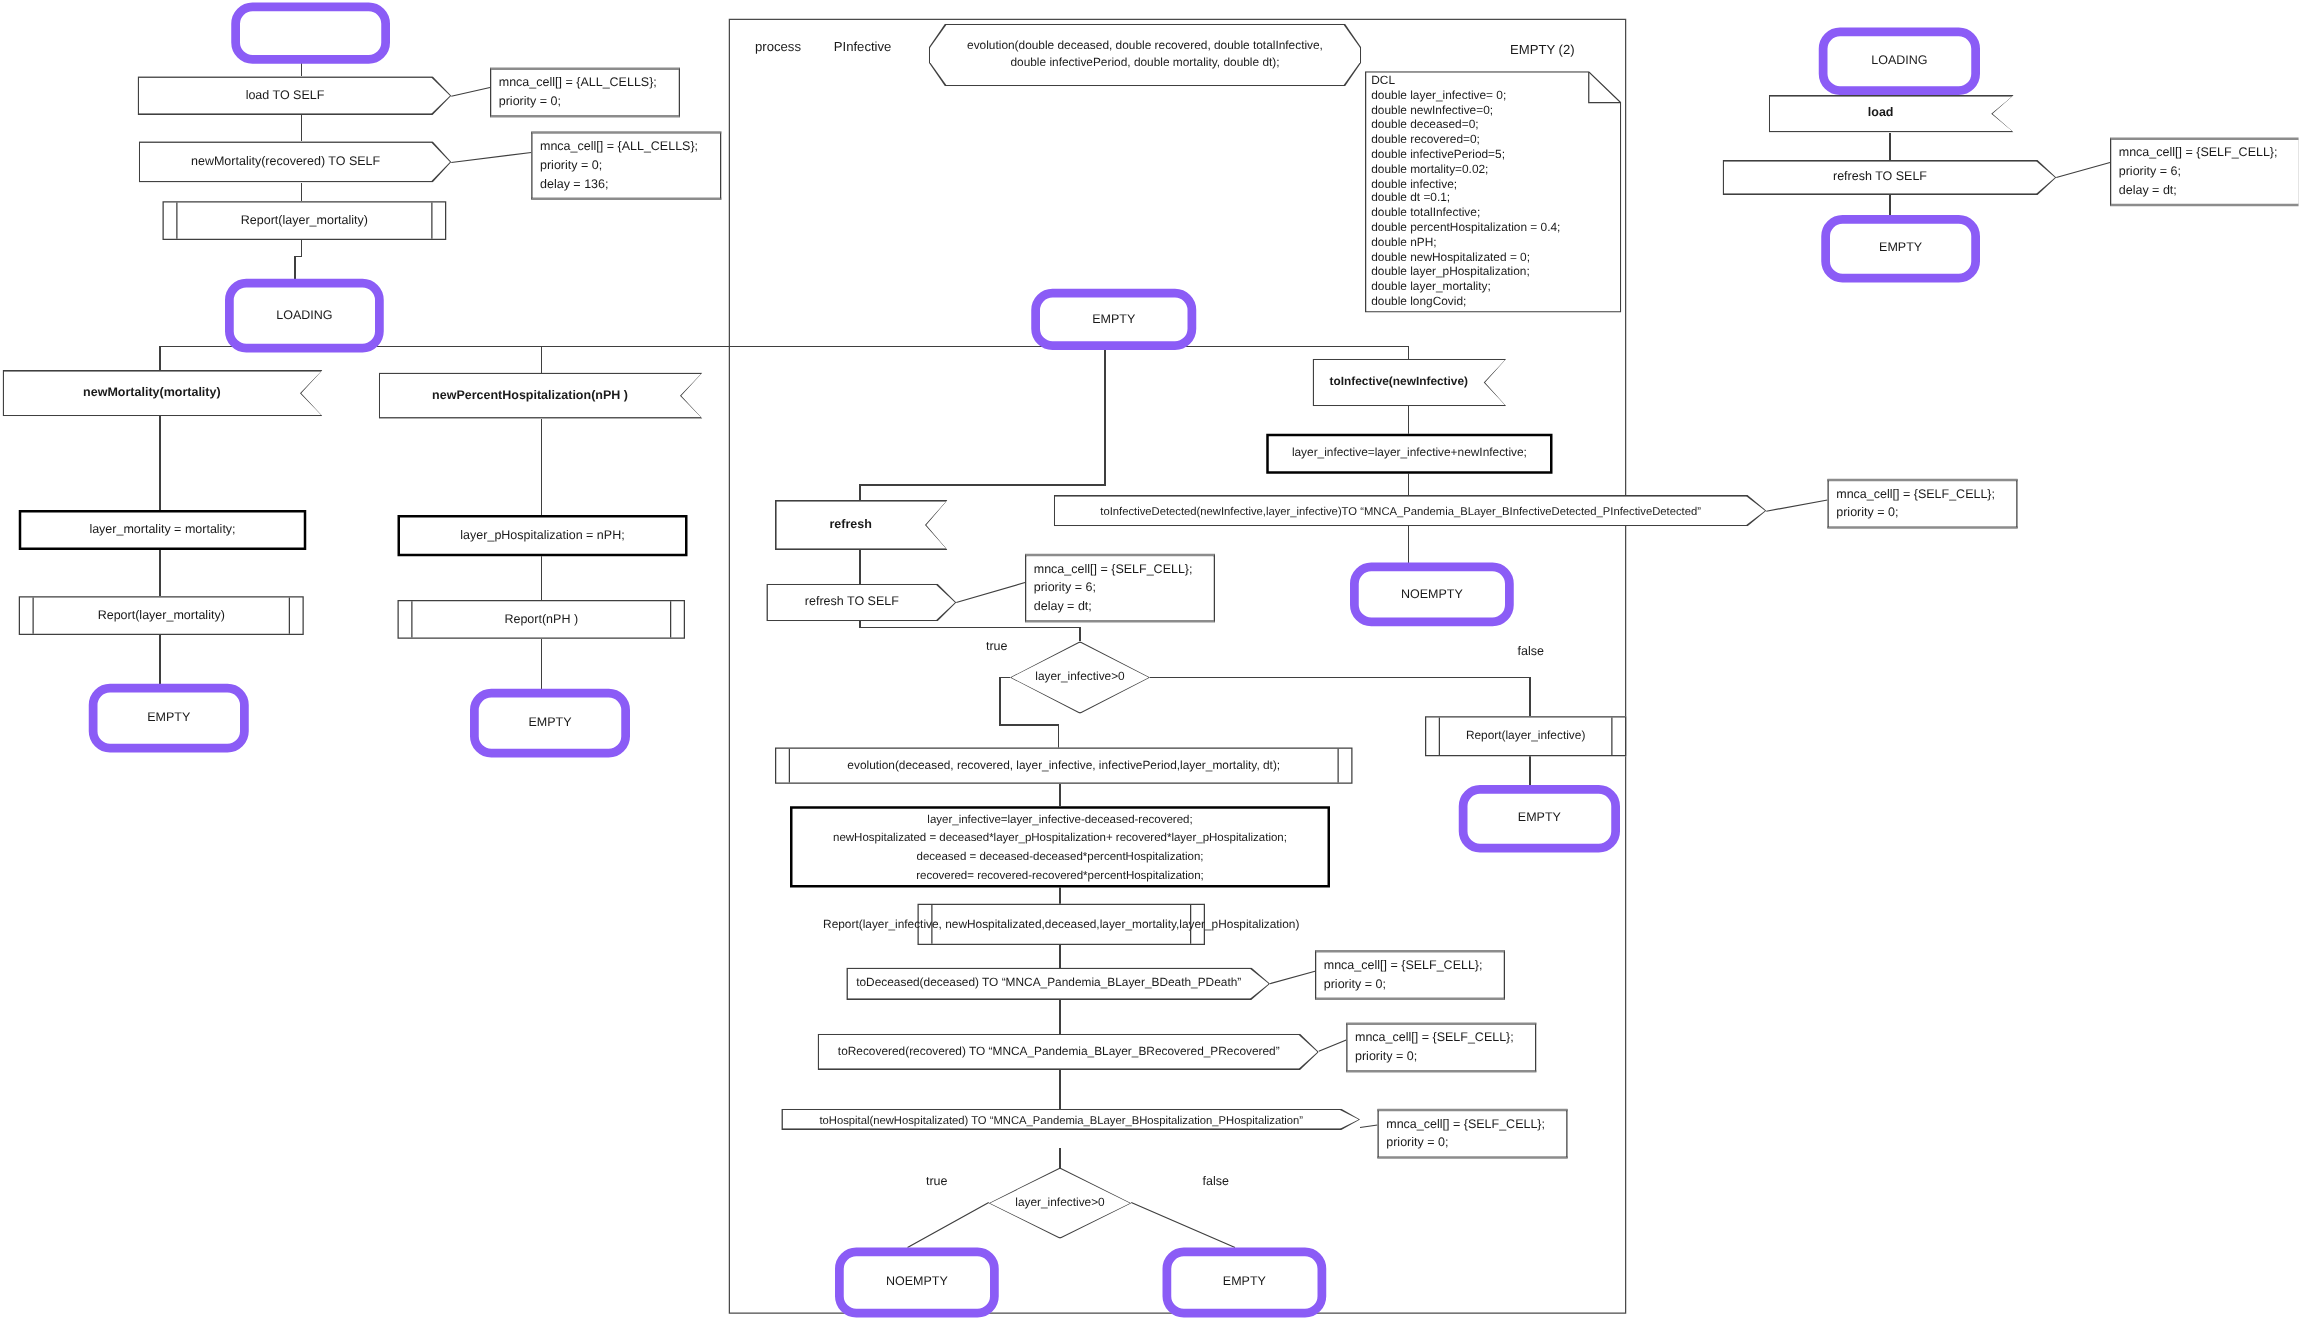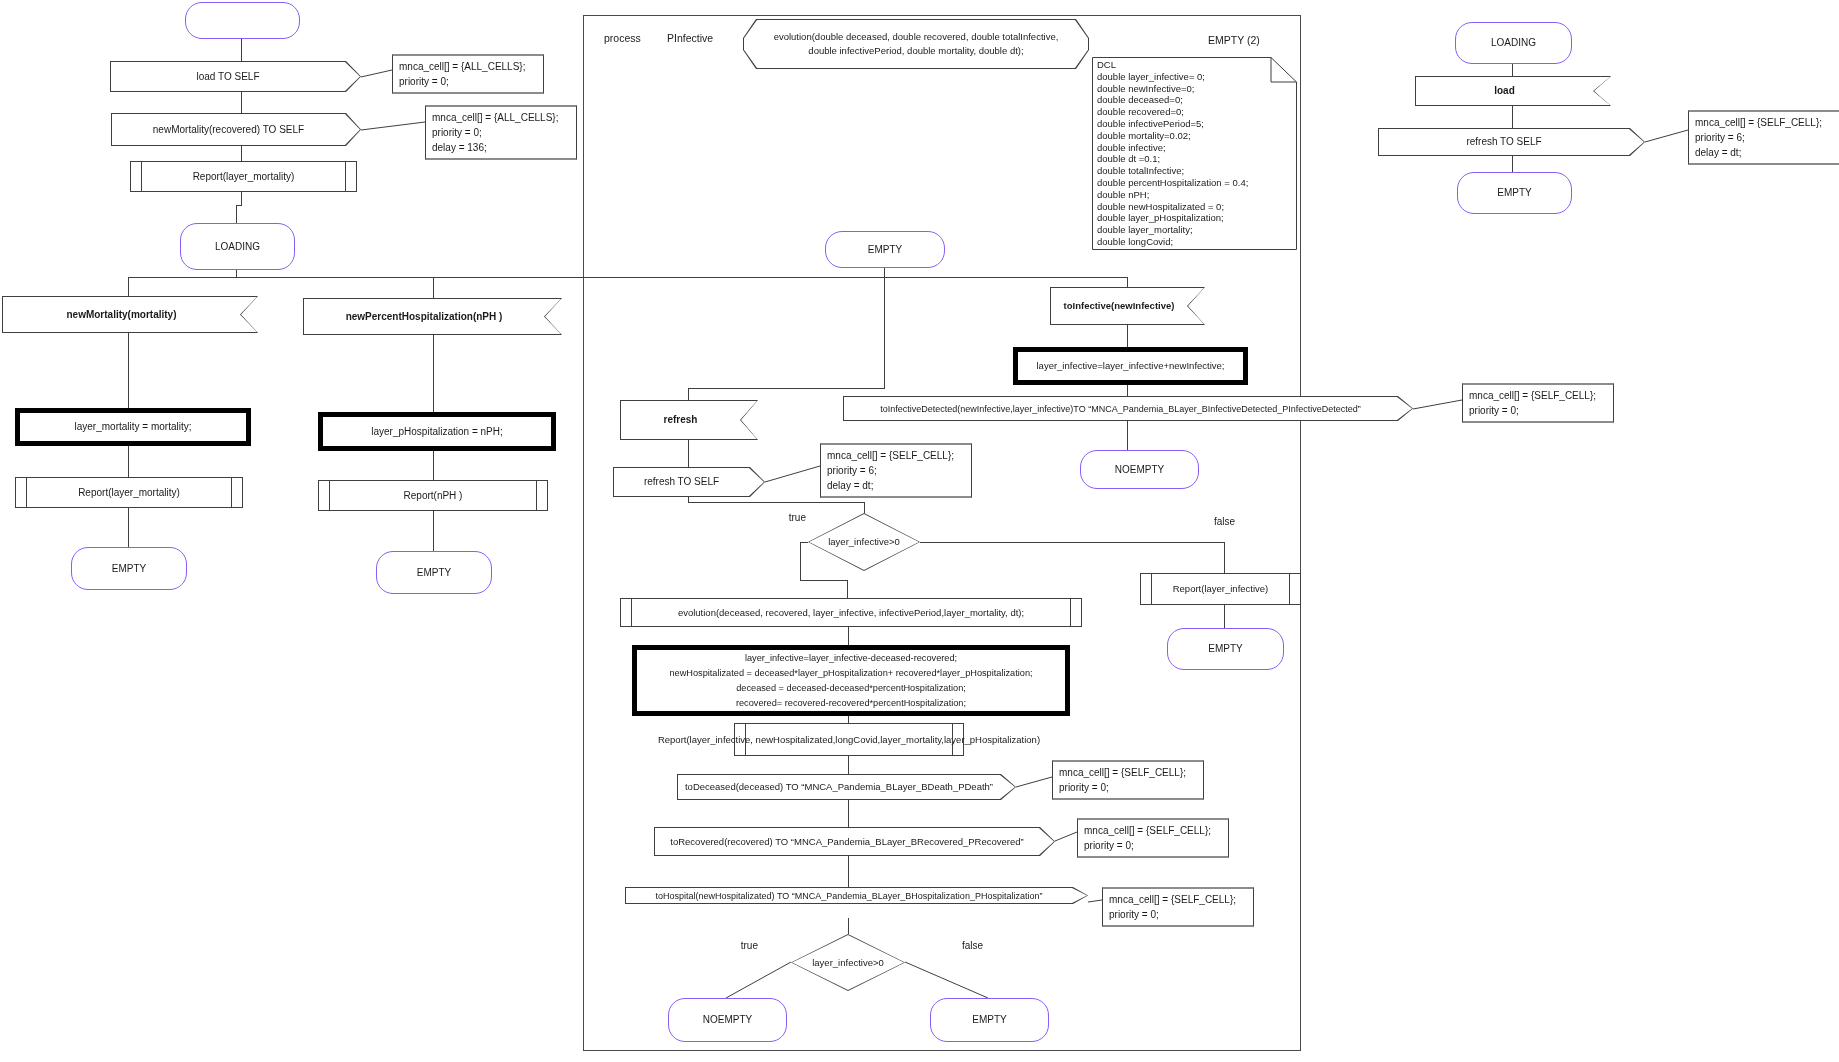--- a/index.html
+++ b/index.html
@@ -3,25 +3,25 @@
 <meta charset="utf-8">
 <style>
   html,body{margin:0;padding:0;background:#ffffff;}
   #canvas{position:relative;width:1839px;height:1062px;background:#fff;
           font-family:"Liberation Sans",sans-serif;color:#1a1a1a;overflow:hidden;}
   .shape{position:absolute;z-index:2;font-size:10px;}
   .lbl{position:absolute;left:0;right:0;top:0;bottom:0;display:flex;align-items:center;
        justify-content:center;text-align:center;white-space:pre;line-height:12px;}
   .lbl-c{position:absolute;top:0;bottom:0;left:50%;transform:translateX(-50%);
          display:flex;align-items:center;white-space:nowrap;}
-  .box{border:5px solid #000000;background:#fff;}
+  .box{border:2px solid #000000;background:#fff;}
   .proc{border:1px solid #3f3f3f;background:#fff;}
   .proc::before{content:"";position:absolute;left:10px;top:0;bottom:0;width:0;border-left:1px solid #3f3f3f;}
   .proc::after{content:"";position:absolute;right:10px;top:0;bottom:0;width:0;border-left:1px solid #3f3f3f;}
-  .state{border:1px solid #8b5cf6;background:#fff;border-radius:17px;}
+  .state{border:7px solid #8b5cf6;background:#fff;border-radius:17px;}
   .cp{background:#3f3f3f;}
   .cp .in{position:absolute;left:1px;right:1px;top:1px;bottom:1px;background:#fff;}
   .send,.send .in{clip-path:polygon(0 0,calc(100% - 15px) 0,100% 50%,calc(100% - 15px) 100%,0 100%);}
   .send .lbl{right:15px;}
   .input,.input .in{clip-path:polygon(0 0,100% 0,calc(100% - 17px) 50%,100% 100%,0 100%);font-weight:bold;}
   .input .lbl{right:17px;}
   .diamond,.diamond .in{clip-path:polygon(50% 0,100% 50%,50% 100%,0 50%);}
   .octagon,.octagon .in{clip-path:polygon(13px 0,calc(100% - 13px) 0,100% 38%,100% 62%,calc(100% - 13px) 100%,13px 100%,0 62%,0 38%);}
   .ann{position:absolute;z-index:3;background:#fff;border-top:2px solid #8c8c8c;border-bottom:2px solid #8c8c8c;
        border-left:1px solid #3f3f3f;border-right:1px solid #3f3f3f;box-sizing:border-box;
@@ -217,21 +217,21 @@
   <div class="shape box" style="left:632px;top:645px;width:428px;height:61px">
     <div class="lbl" style="font-size:9.2px;line-height:15px">layer_infective=layer_infective-deceased-recovered;
 newHospitalizated = deceased*layer_pHospitalization+ recovered*layer_pHospitalization;
 deceased = deceased-deceased*percentHospitalization;
 recovered= recovered-recovered*percentHospitalization;</div>
   </div>
   <div class="shape proc" style="left:620px;top:598px;width:460px;height:27px">
     <div class="lbl" style="font-size:9.5px">evolution(deceased, recovered, layer_infective, infectivePeriod,layer_mortality, dt);</div>
   </div>
   <div class="shape proc" style="left:734px;top:723px;width:228px;height:31px">
-    <div class="lbl-c" style="font-size:9.5px">Report(layer_infective, newHospitalizated,longCovid,layer_mortality,layer_pHospitalization)</div>
+    <div class="lbl-c" style="font-size:9.5px">Report(layer_infective, newHospitalizated,deceased,layer_mortality,layer_pHospitalization)</div>
   </div>
 
   <div class="shape cp send" style="left:677px;top:774px;width:339px;height:26px">
     <div class="in"></div>
     <div class="lbl" style="font-size:9.5px">toDeceased(deceased) TO “MNCA_Pandemia_BLayer_BDeath_PDeath”</div>
   </div>
   <div class="ann" style="left:1052px;top:760px;width:152px">mnca_cell[] = {SELF_CELL};
 priority = 0;</div>
 
   <div class="shape cp send" style="left:654px;top:827px;width:401px;height:29px">

